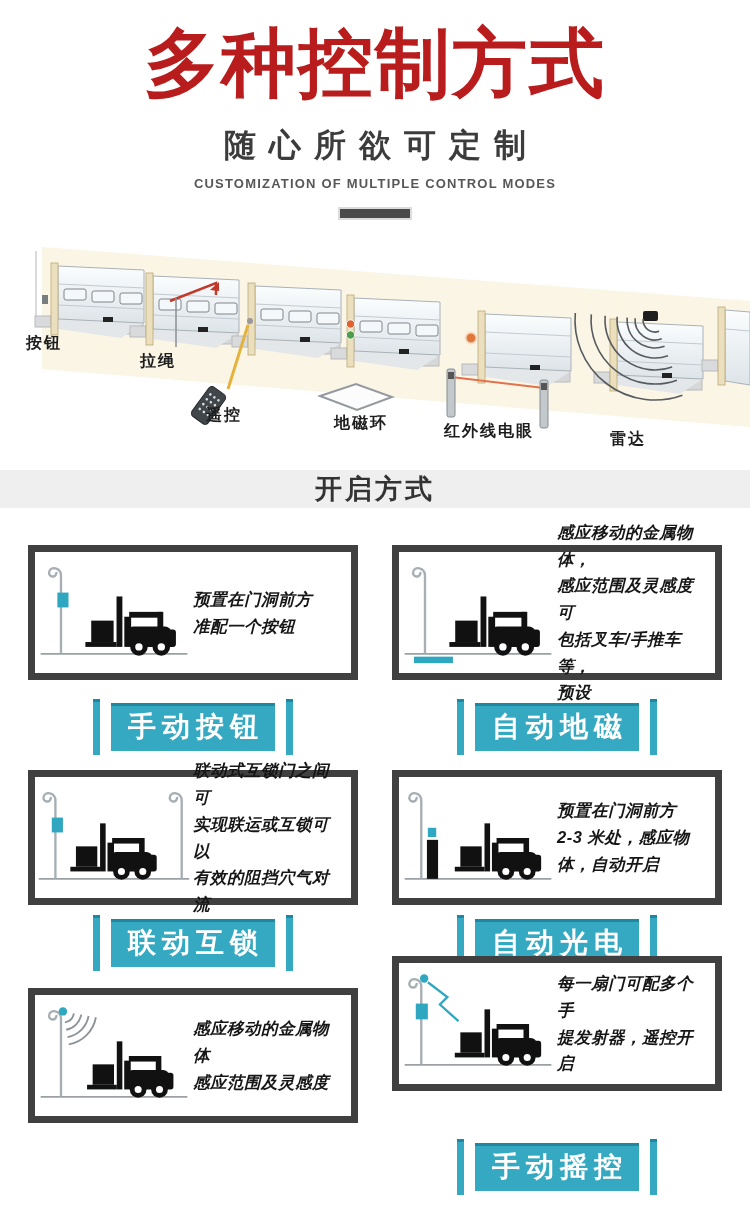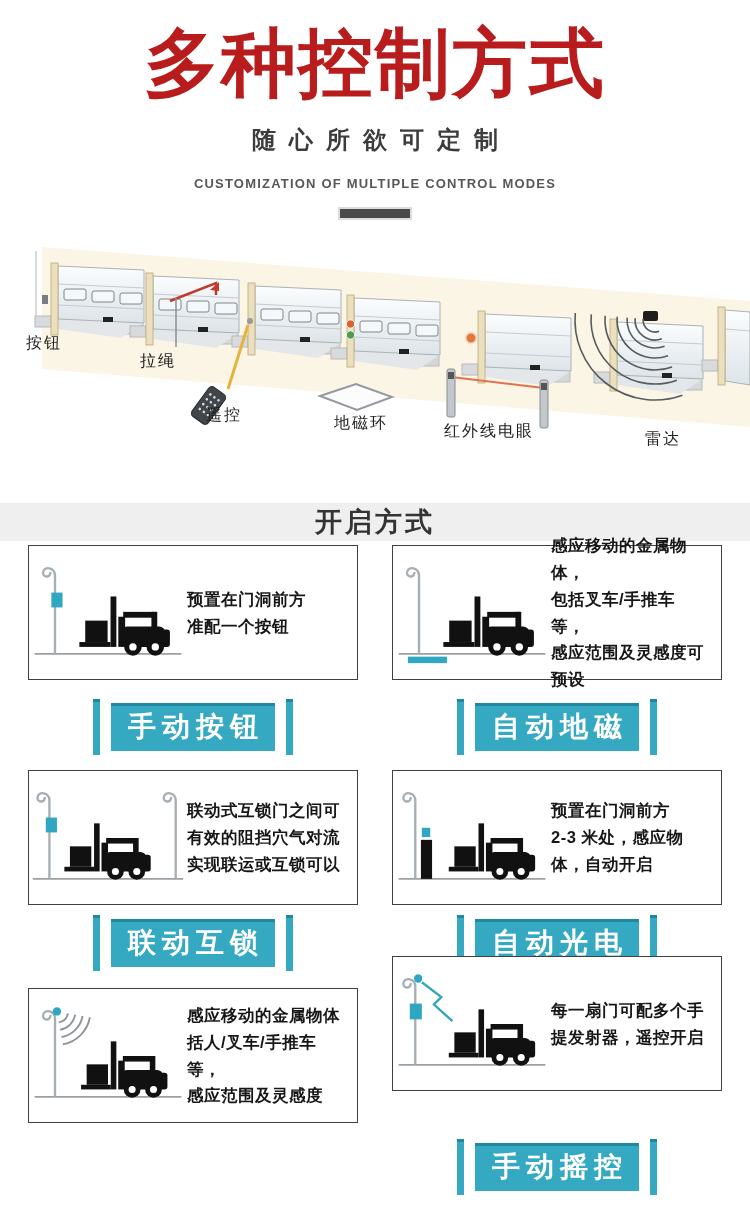--- a/index.html
+++ b/index.html
@@ -2,36 +2,36 @@
 <html><head>
 <meta charset="utf-8">
 <style>
   html,body{margin:0;padding:0;background:#fff;}
   #page{position:relative;width:750px;height:1214px;background:#fff;overflow:hidden;
         font-family:"Liberation Sans","DejaVu Sans",sans-serif;}
   
   .title{position:absolute;top:24px;left:0;width:750px;text-align:center;
          font-size:75px;font-weight:900;color:#b91c1c;letter-spacing:2px;line-height:1.05;}
   .subtitle{position:absolute;top:124px;left:0;width:750px;text-align:center;padding-left:13px;
-            box-sizing:border-box;font-size:24px;font-weight:600;color:#3c3c3c;letter-spacing:13px;}
+            box-sizing:border-box;font-size:32px;font-weight:600;color:#3c3c3c;letter-spacing:13px;}
   .caption{position:absolute;top:176px;left:0;width:750px;text-align:center;
            font-size:13px;font-weight:600;color:#575757;letter-spacing:1.2px;}
   .divider{position:absolute;top:207px;left:50%;transform:translateX(-50%);
            width:70px;height:9px;background:#4a4a4a;border:2px solid #dcdcdc;}
   
   .diagram{position:absolute;top:243px;left:0;width:750px;height:217px;}
   .diagram svg{position:absolute;top:0;left:0;}
-  .dlabel{position:absolute;font-size:16px;font-weight:400;color:#1d1d1d;letter-spacing:2px;white-space:nowrap;}
+  .dlabel{position:absolute;font-size:16px;font-weight:700;color:#1d1d1d;letter-spacing:2px;white-space:nowrap;}
   
   .band{position:absolute;top:470px;left:0;width:750px;height:38px;background:#efefef;
-        display:flex;align-items:center;justify-content:center;margin-top:33px;}
+        display:flex;align-items:center;justify-content:center;}
   .band span{font-size:27px;font-weight:800;color:#333;letter-spacing:3px;}
   
-  .card{position:absolute;width:330px;height:135px;background:#fff;border:1px solid #404040;
-        box-sizing:border-box;display:flex;align-items:center;}
+  .card{position:absolute;width:330px;height:135px;background:#fff;border:7px solid #404040;
+        box-sizing:border-box;display:flex;align-items:center;font-style:italic;}
   .card-illo{width:158px;flex:0 0 158px;height:104px;}
   .card-text{flex:1;padding-right:12px;font-size:16.5px;font-weight:700;color:#161616;
              line-height:1.62;letter-spacing:0.5px;}
   
   .banner{position:absolute;width:200px;height:58px;display:flex;align-items:center;gap:11px;}
   .banner .side{width:7px;height:56px;flex:0 0 7px;
                 background:linear-gradient(180deg,#1f87a0 0,#1f87a0 3px,#35a9c1 3px);}
   .banner .bbody{flex:1;height:48px;display:flex;align-items:center;justify-content:center;
                  background:linear-gradient(180deg,#1f87a0 0,#1f87a0 3px,#35a9c1 3px);}
   .banner .bbody span{color:#fff;font-size:28px;font-weight:700;letter-spacing:6px;padding-left:6px;}
@@ -204,21 +204,21 @@
         <polygon points="725,67 750,69 750,142 725,138" fill="url(#dg)" stroke="#aab2b8"></polygon>
         <line x1="725" y1="86" x2="750" y2="88" stroke="#c3cad0"></line>
         <rect x="718" y="64" width="7" height="78" fill="#ecdfbe" stroke="#b9a878" stroke-width="0.8"></rect>
       </g>
     </svg>
     <span class="dlabel" style="left:26px;top:90px">按钮</span>
     <span class="dlabel" style="left:140px;top:108px">拉绳</span>
     <span class="dlabel" style="left:206px;top:162px">遥控</span>
     <span class="dlabel" style="left:334px;top:170px">地磁环</span>
     <span class="dlabel" style="left:444px;top:178px">红外线电眼</span>
-    <span class="dlabel" style="left:645px;top:186px">雷达</span>
+    <span class="dlabel" style="left:610px;top:186px">雷达</span>
   </div>
 
   <div class="band">
     <span>开启方式</span>
   </div>
 
   <div class="card" style="left:28px;top:545px">
     <div class="card-illo">
       <svg width="158" height="104" viewBox="0 0 170 112">
         <line x1="6" y1="100" x2="164" y2="100" stroke="#9aa0a5" stroke-width="2"></line>
@@ -244,22 +244,22 @@
     <div class="card-illo">
       <svg width="158" height="104" viewBox="0 0 170 112">
         <line x1="6" y1="100" x2="164" y2="100" stroke="#9aa0a5" stroke-width="2"></line>
         <use href="#pole" x="6" y="2" width="34" height="98"></use>
         <rect x="16" y="103" width="42" height="7" fill="#2fa7c0"></rect>
         <use href="#forklift" x="52" y="38" width="105" height="65"></use>
       </svg>
     </div>
     <div class="card-text">
       <div>感应移动的金属物体，</div>
+      <div>感应范围及灵感度可</div>
       <div>包括叉车/手推车等，</div>
-      <div>感应范围及灵感度可</div>
       <div>预设</div>
     </div>
   </div>
   <div class="banner" style="left:457px;top:698px">
     <span class="side"></span>
     <span class="bbody">
         <span>自动地磁</span>
       </span>
     <span class="side"></span>
   </div>
@@ -269,22 +269,22 @@
       <svg width="158" height="104" viewBox="0 0 170 112">
         <line x1="4" y1="100" x2="166" y2="100" stroke="#9aa0a5" stroke-width="2"></line>
         <use href="#pole" x="0" y="2" width="34" height="98"></use>
         <use href="#pole" x="136" y="2" width="34" height="98"></use>
         <rect x="18" y="34" width="12" height="16" fill="#2fa7c0"></rect>
         <use href="#forklift" x="36" y="40" width="100" height="62"></use>
       </svg>
     </div>
     <div class="card-text">
       <div>联动式互锁门之间可</div>
+      <div>实现联运或互锁可以</div>
       <div>有效的阻挡穴气对流</div>
-      <div>实现联运或互锁可以</div>
     </div>
   </div>
   <div class="banner" style="left:93px;top:914px">
     <span class="side"></span>
     <span class="bbody">
         <span>联动互锁</span>
       </span>
     <span class="side"></span>
   </div>
 
@@ -322,21 +322,20 @@
           <path d="M41.8,10.1 A12,12 0 0 1 32.1,19.8"></path>
           <path d="M49.7,11.5 A20,20 0 0 1 33.5,27.7"></path>
           <path d="M57.6,12.9 A28,28 0 0 1 34.9,35.6"></path>
           <path d="M65.5,14.3 A36,36 0 0 1 36.3,43.5"></path>
         </g>
         <use href="#forklift" x="54" y="40" width="100" height="62"></use>
       </svg>
     </div>
     <div class="card-text">
       <div>感应移动的金属物体</div>
-      <div>括人/叉车/手推车等，</div>
       <div>感应范围及灵感度</div>
     </div>
   </div>
 
   <div class="card" style="left:392px;top:956px">
     <div class="card-illo">
       <svg width="158" height="104" viewBox="0 0 170 112">
         <line x1="6" y1="100" x2="164" y2="100" stroke="#9aa0a5" stroke-width="2"></line>
         <use href="#pole" x="2" y="2" width="34" height="98"></use>
         <circle cx="27" cy="7" r="4.5" fill="#2fa7c0"></circle>

